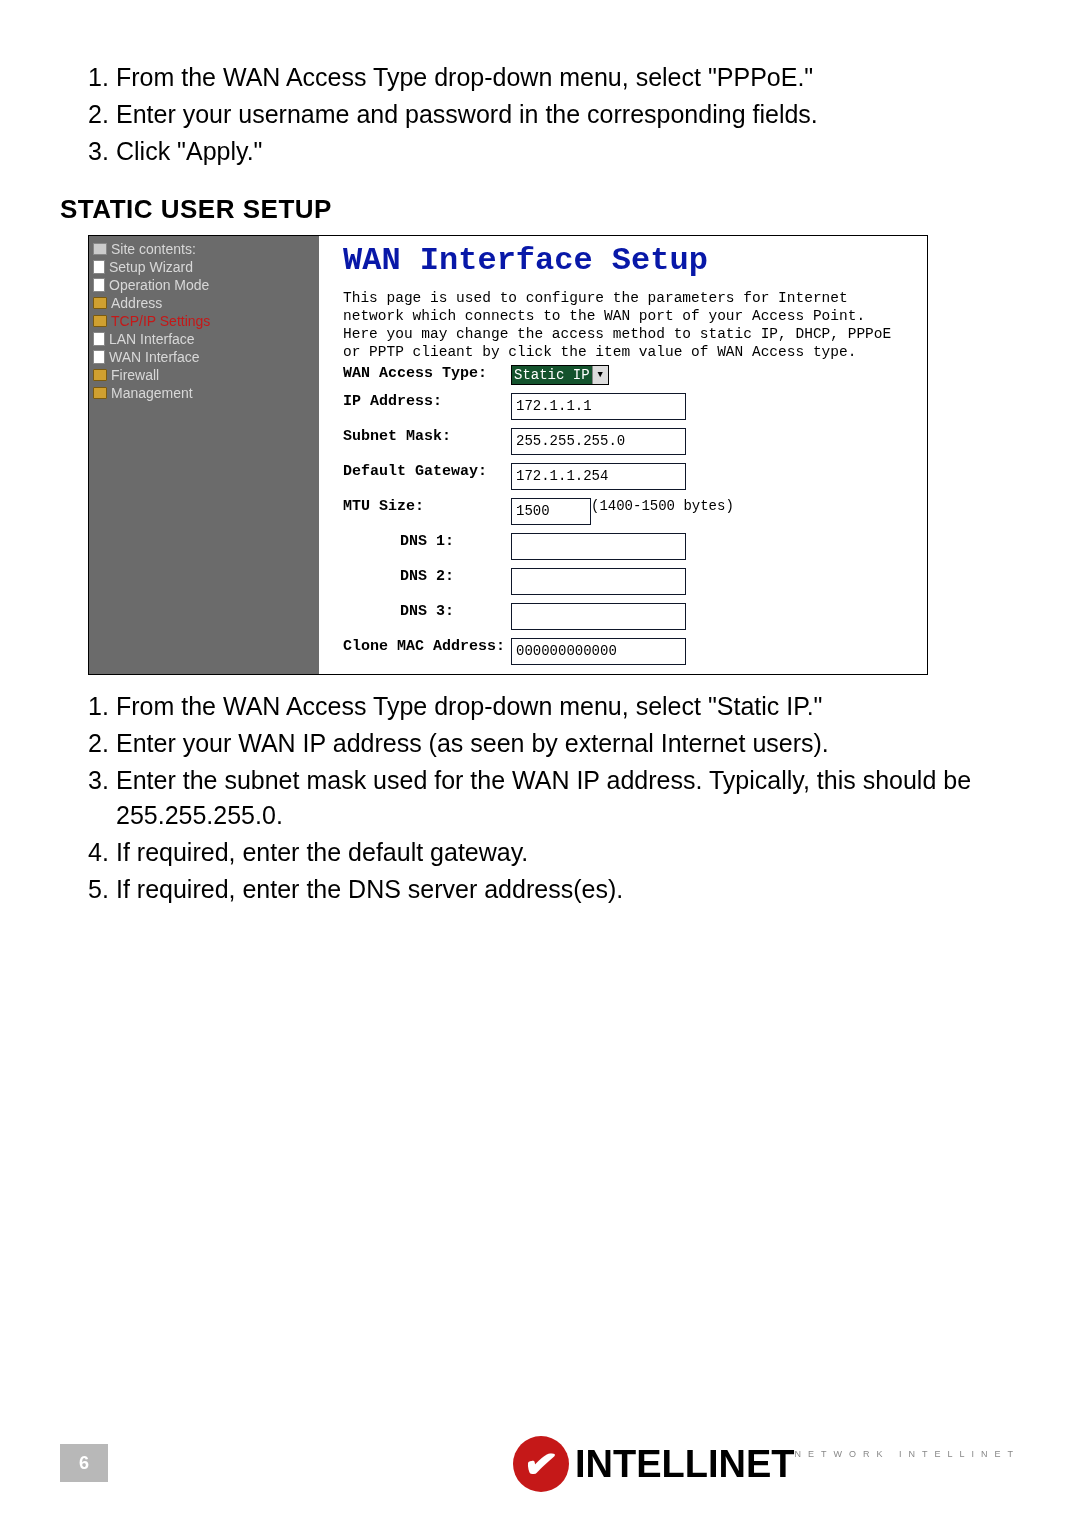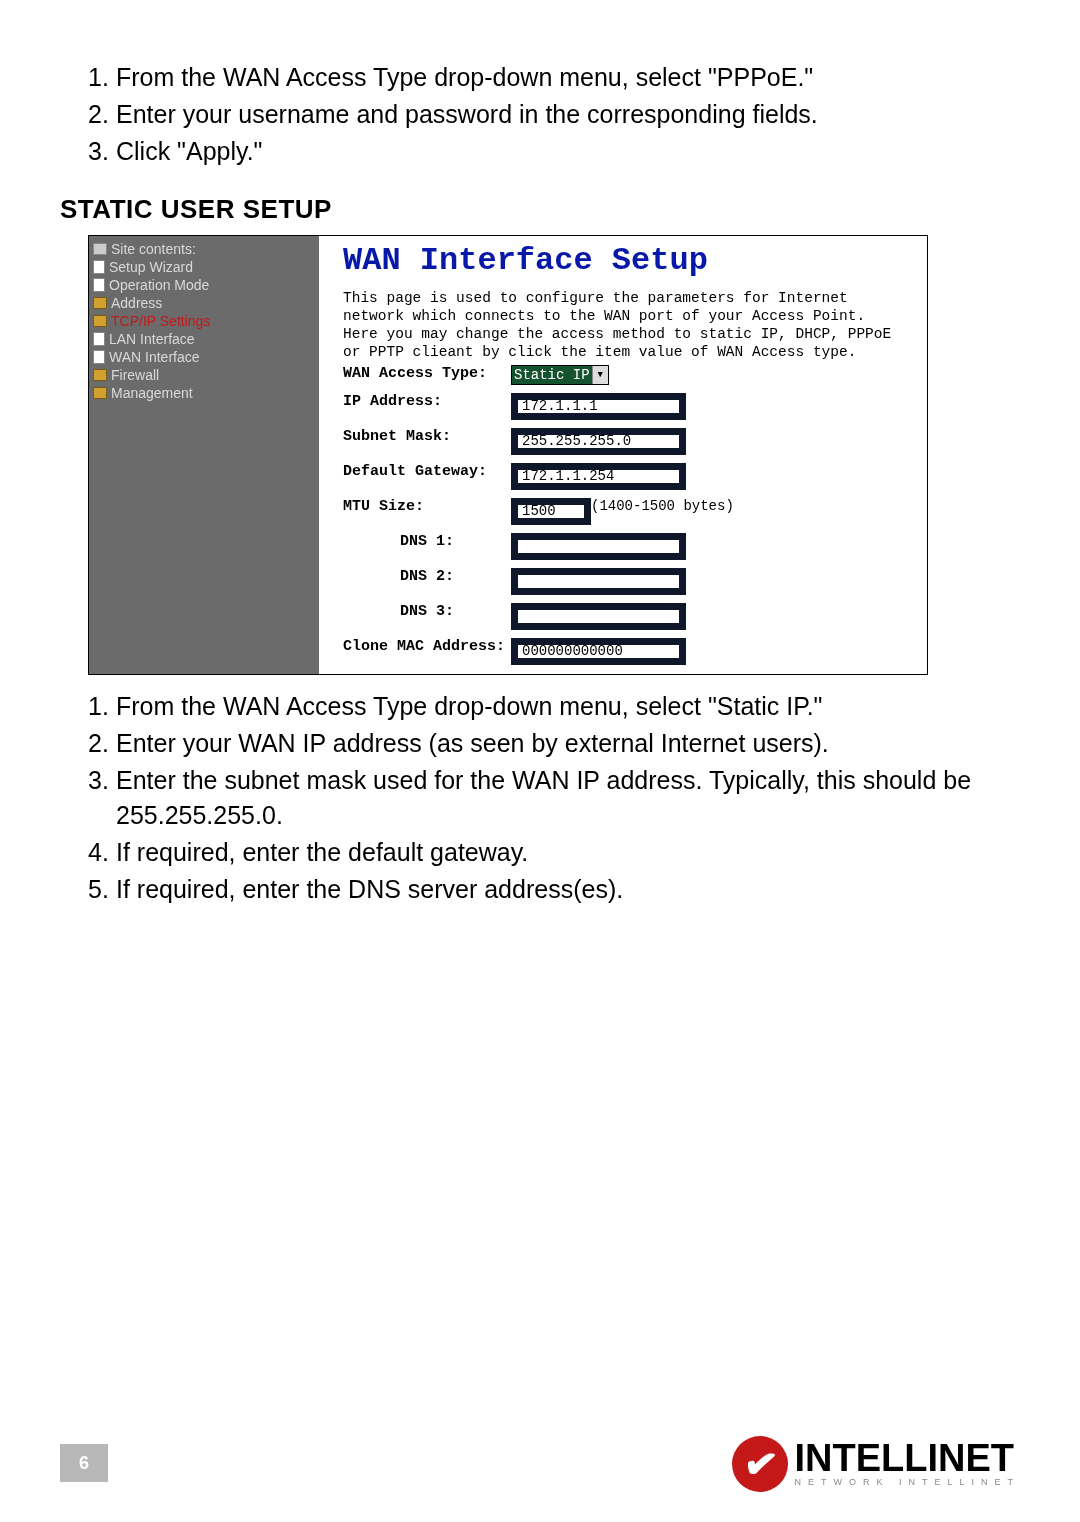--- a/index.html
+++ b/index.html
@@ -125,21 +125,21 @@
     position: absolute;
     right: 0; top: 0;
     width: 16px; height: 100%;
     background: #ddd;
     border-left: 1px solid #888;
     display: flex; align-items: center; justify-content: center;
     color: #000;
     font-size: 9px;
   }
   .form-input {
-    border: 7px solid #0f172a;
+    border: 1px solid #0f172a;
     background: #fff;
     font-family: "Courier New", monospace;
     font-size: 14px;
     padding: 1px 4px;
     height: 27px;
     display: inline-flex;
     align-items: center;
   }
   .form-input.w1 { width: 175px; }
   .form-input.w2 { width: 80px; }
@@ -175,21 +175,21 @@
     background: #c51818;
     position: relative;
     display: flex; align-items: center; justify-content: center;
   }
   .logo-check {
     color: #fff;
     font-size: 40px;
     font-weight: bold;
     transform: rotate(8deg);
   }
-  .logo-text-wrap { display: flex; flex-direction: column; }
+  .logo-text-wrap { display: flex; flex-direction: row; text-align: center; }
   .logo-text {
     font-size: 38px;
     font-weight: 900;
     letter-spacing: 0px;
     color: #000;
     line-height: 0.9;
   }
   .logo-sub {
     font-size: 9px;
     letter-spacing: 7px;

